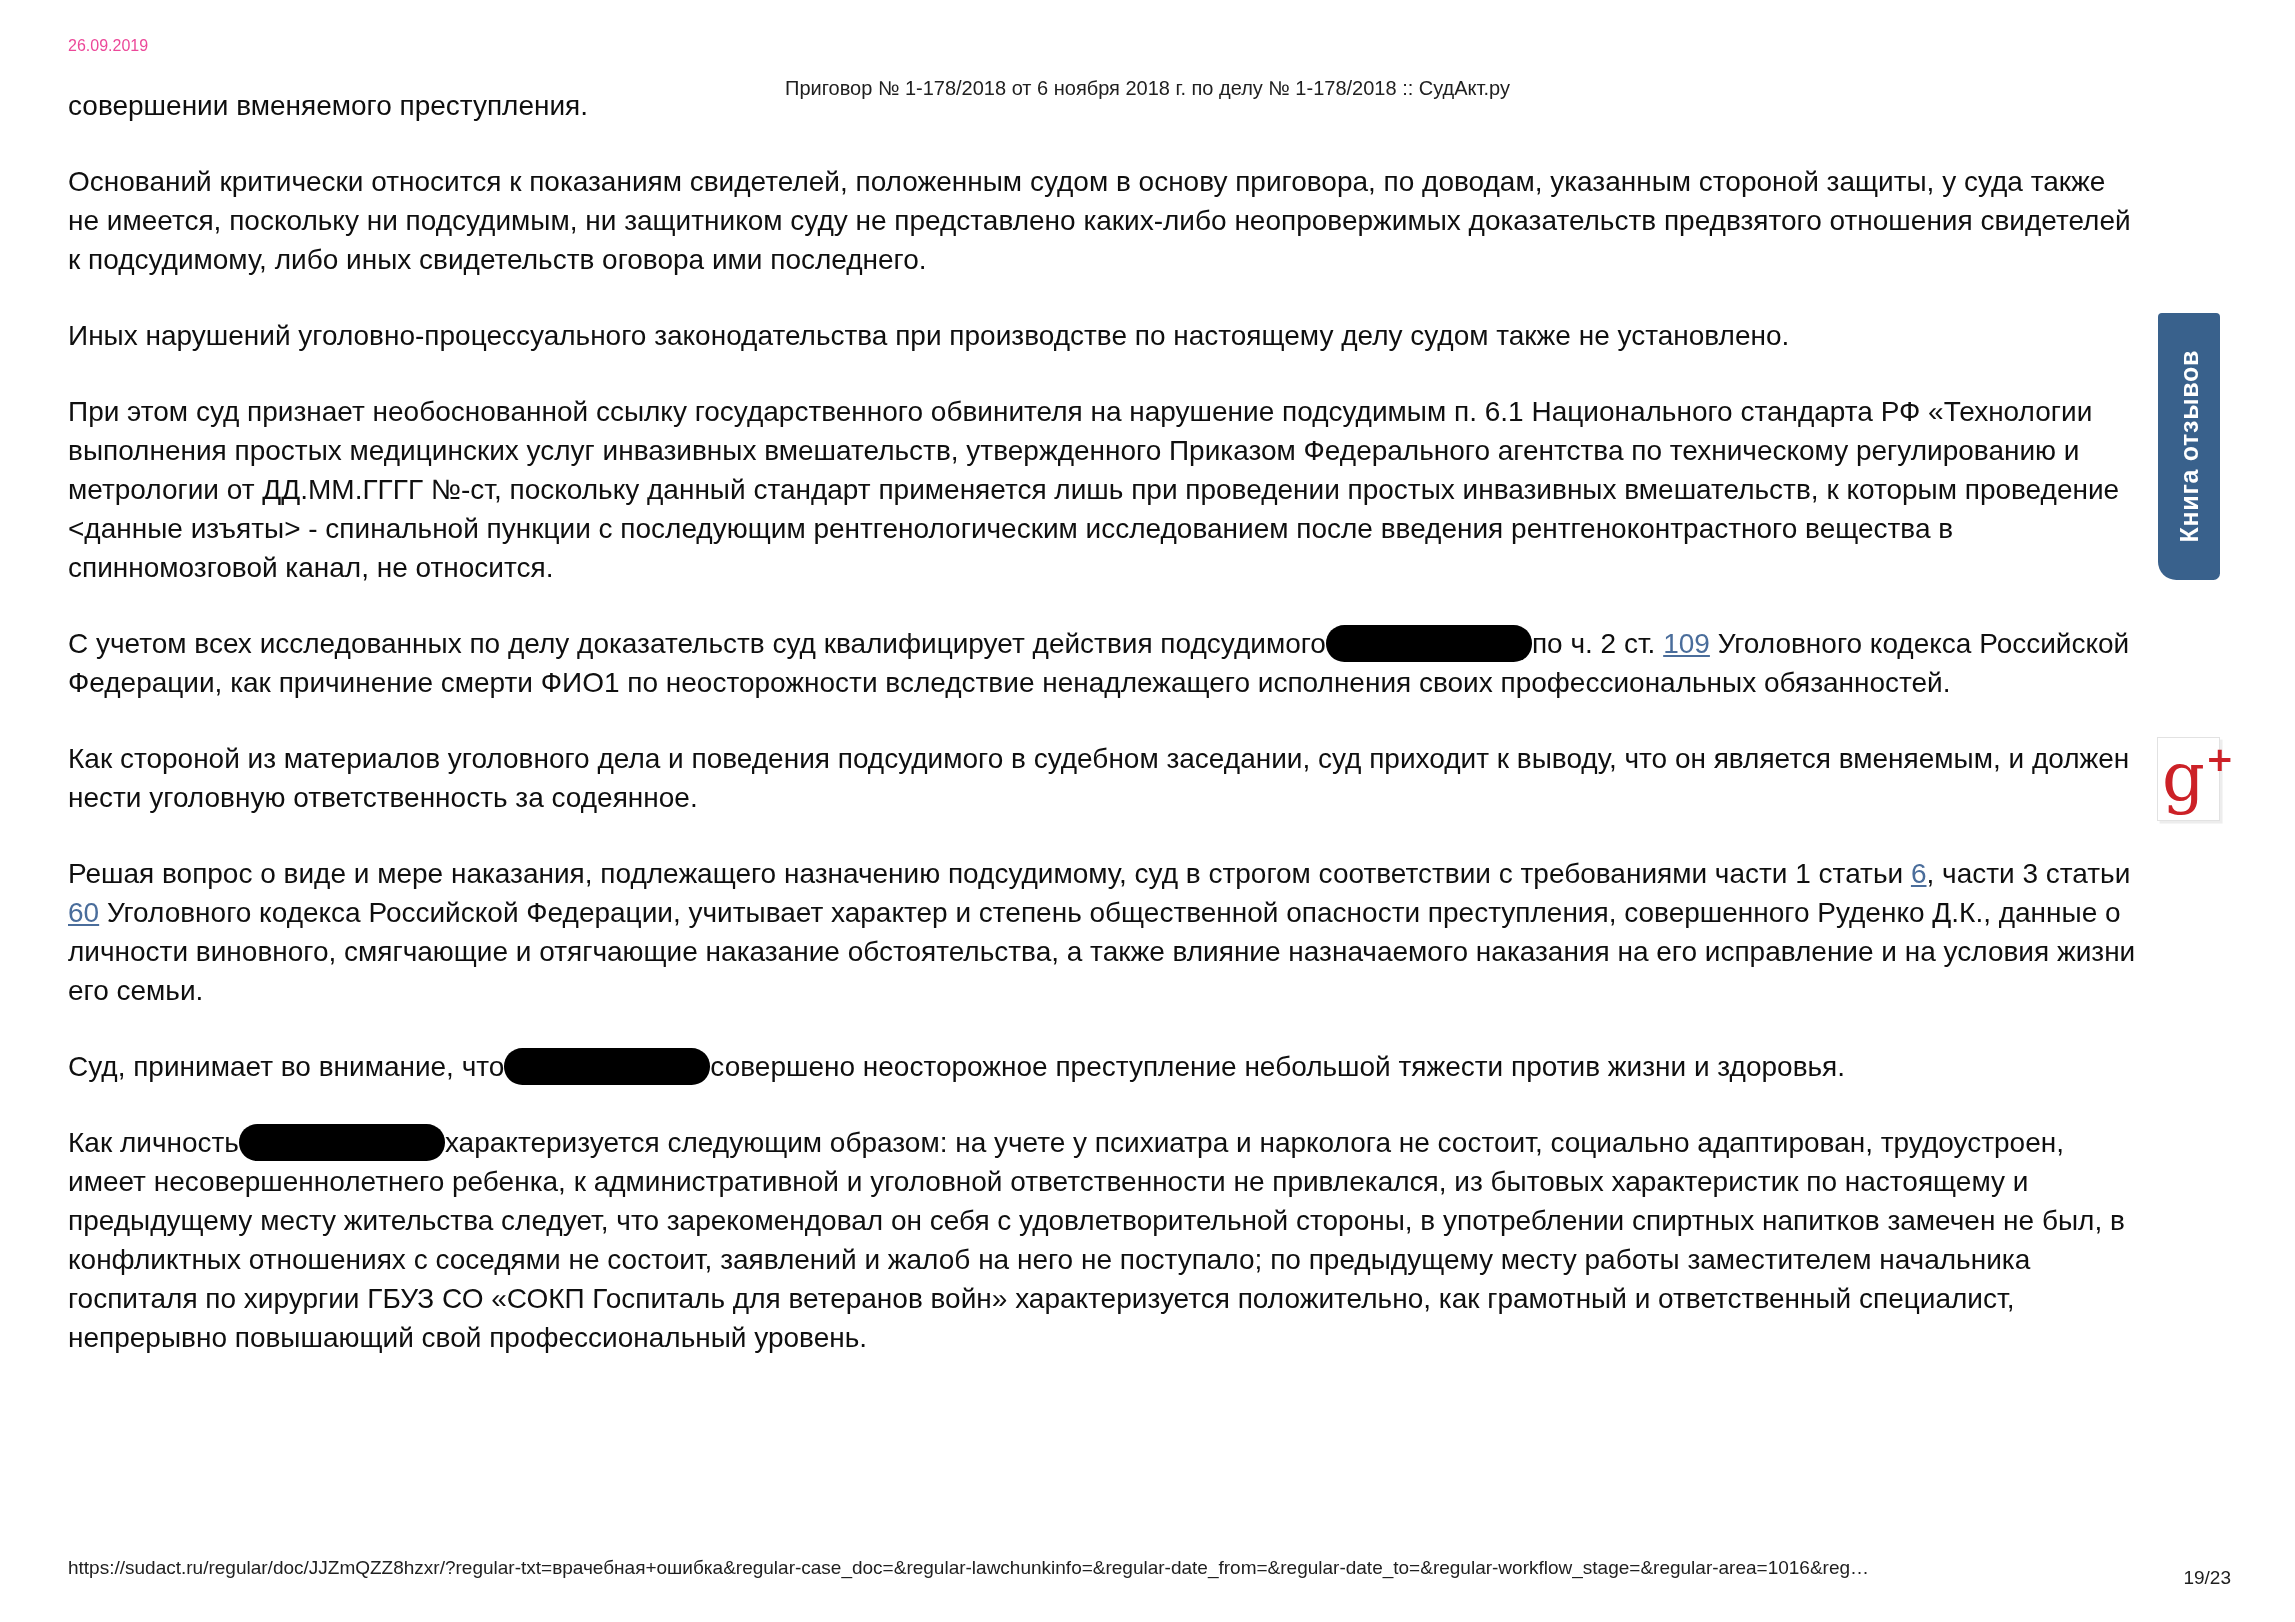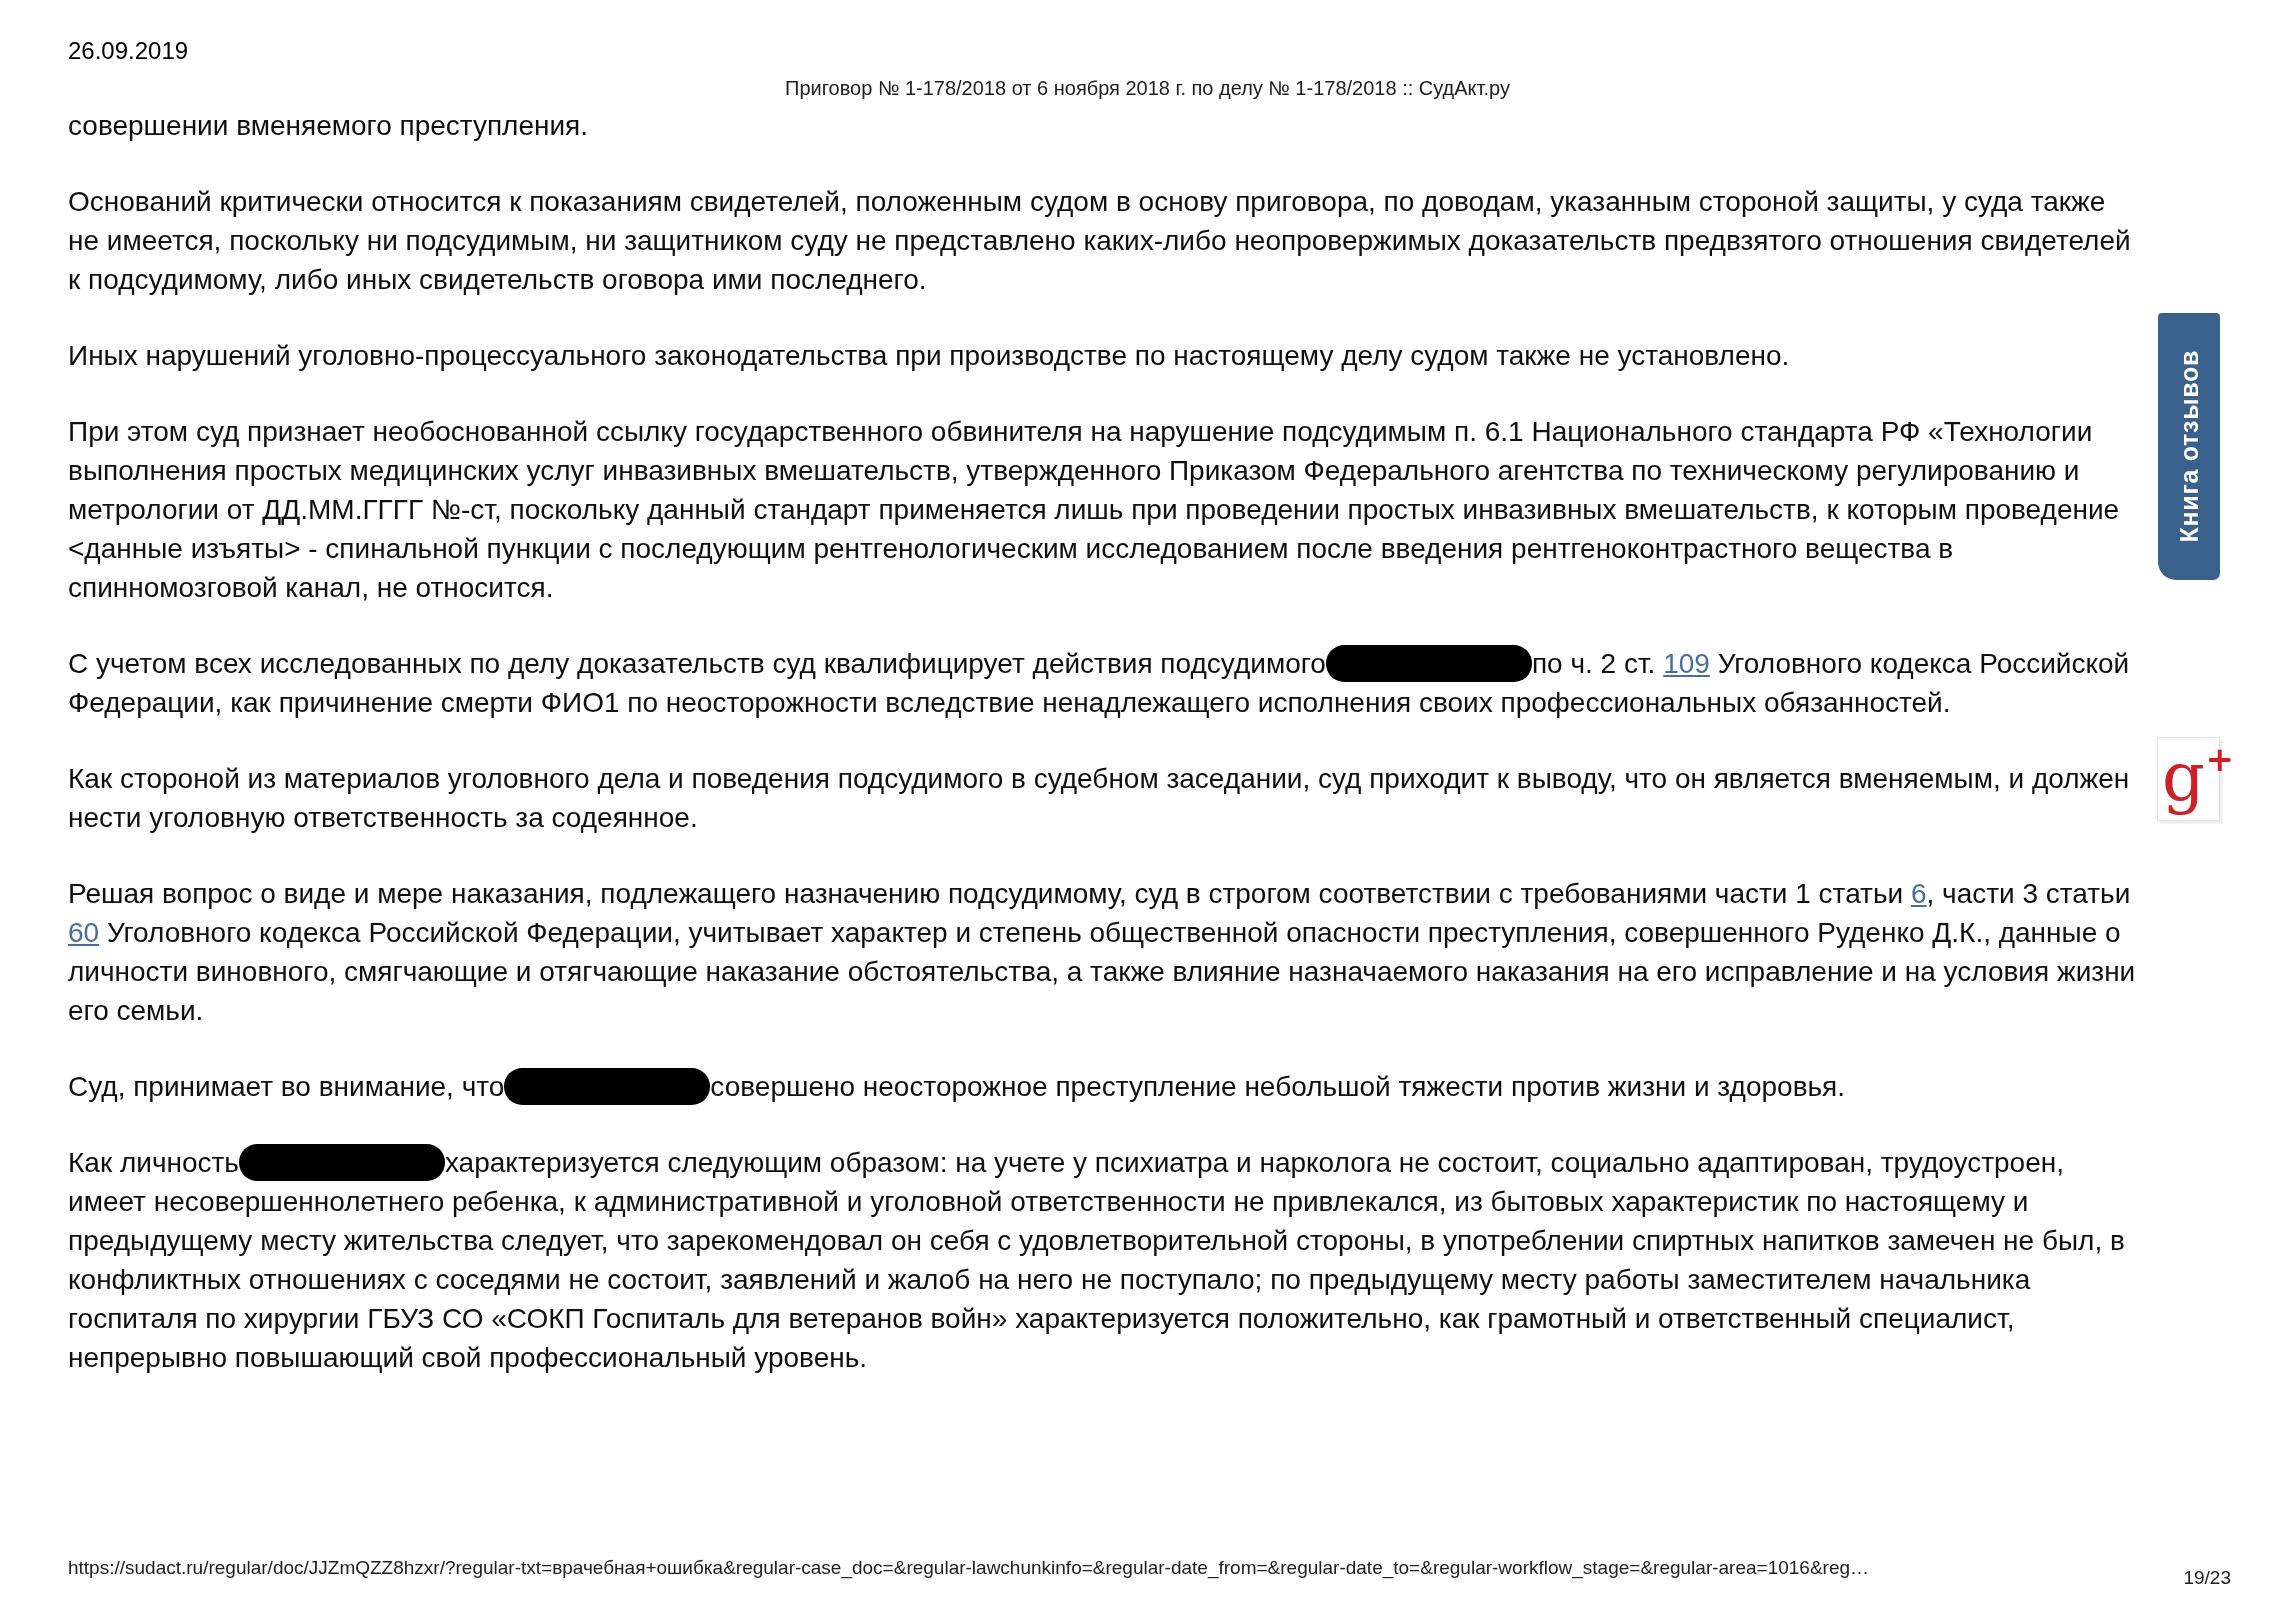--- a/index.html
+++ b/index.html
@@ -5,29 +5,29 @@
   html,body{margin:0;padding:0;background:#ffffff;}
   .page{
     position:relative;
     width:2295px;height:1622px;
     background:#ffffff;
     font-family:"Liberation Sans",sans-serif;
     color:#0f0f0f;
     overflow:hidden;
   }
   
-  .hdr-date{position:absolute;left:68px;top:37px;font-size:24px;color:#000000;white-space:nowrap;}
+  .hdr-date{position:absolute;left:68px;top:37px;font-size:16px;color:#ec4899;white-space:nowrap;}
   .hdr-title{position:absolute;left:50%;top:37px;transform:translateX(-50%);font-size:20px;color:#202020;white-space:nowrap;margin-top:40px;}
   .ftr{position:absolute;left:68px;top:1557px;width:2163px;font-size:19px;color:#202020;}
   .ftr-url{display:inline-block;max-width:1963px;white-space:nowrap;overflow:hidden;}
   .ftr-page{position:absolute;right:0;top:10px;white-space:nowrap;}
   
   .content{
     position:absolute;left:68px;top:86px;width:2074px;
-    font-size:28px;line-height:39px;color:#0f0f0f;margin-top:20px;
+    font-size:28px;line-height:39px;color:#0f0f0f;
   }
   .content p{margin:0 0 37px 0;padding:0;}
   a.doc-link{color:#4a6d9b;cursor:pointer;}
   .redaction{
     display:inline-block;width:206px;height:37px;
     background:#000000;border-radius:18.3px;vertical-align:-9.2px;
   }
   
   .feedback-tab{
     position:absolute;left:2158px;top:313px;width:62px;height:267px;

